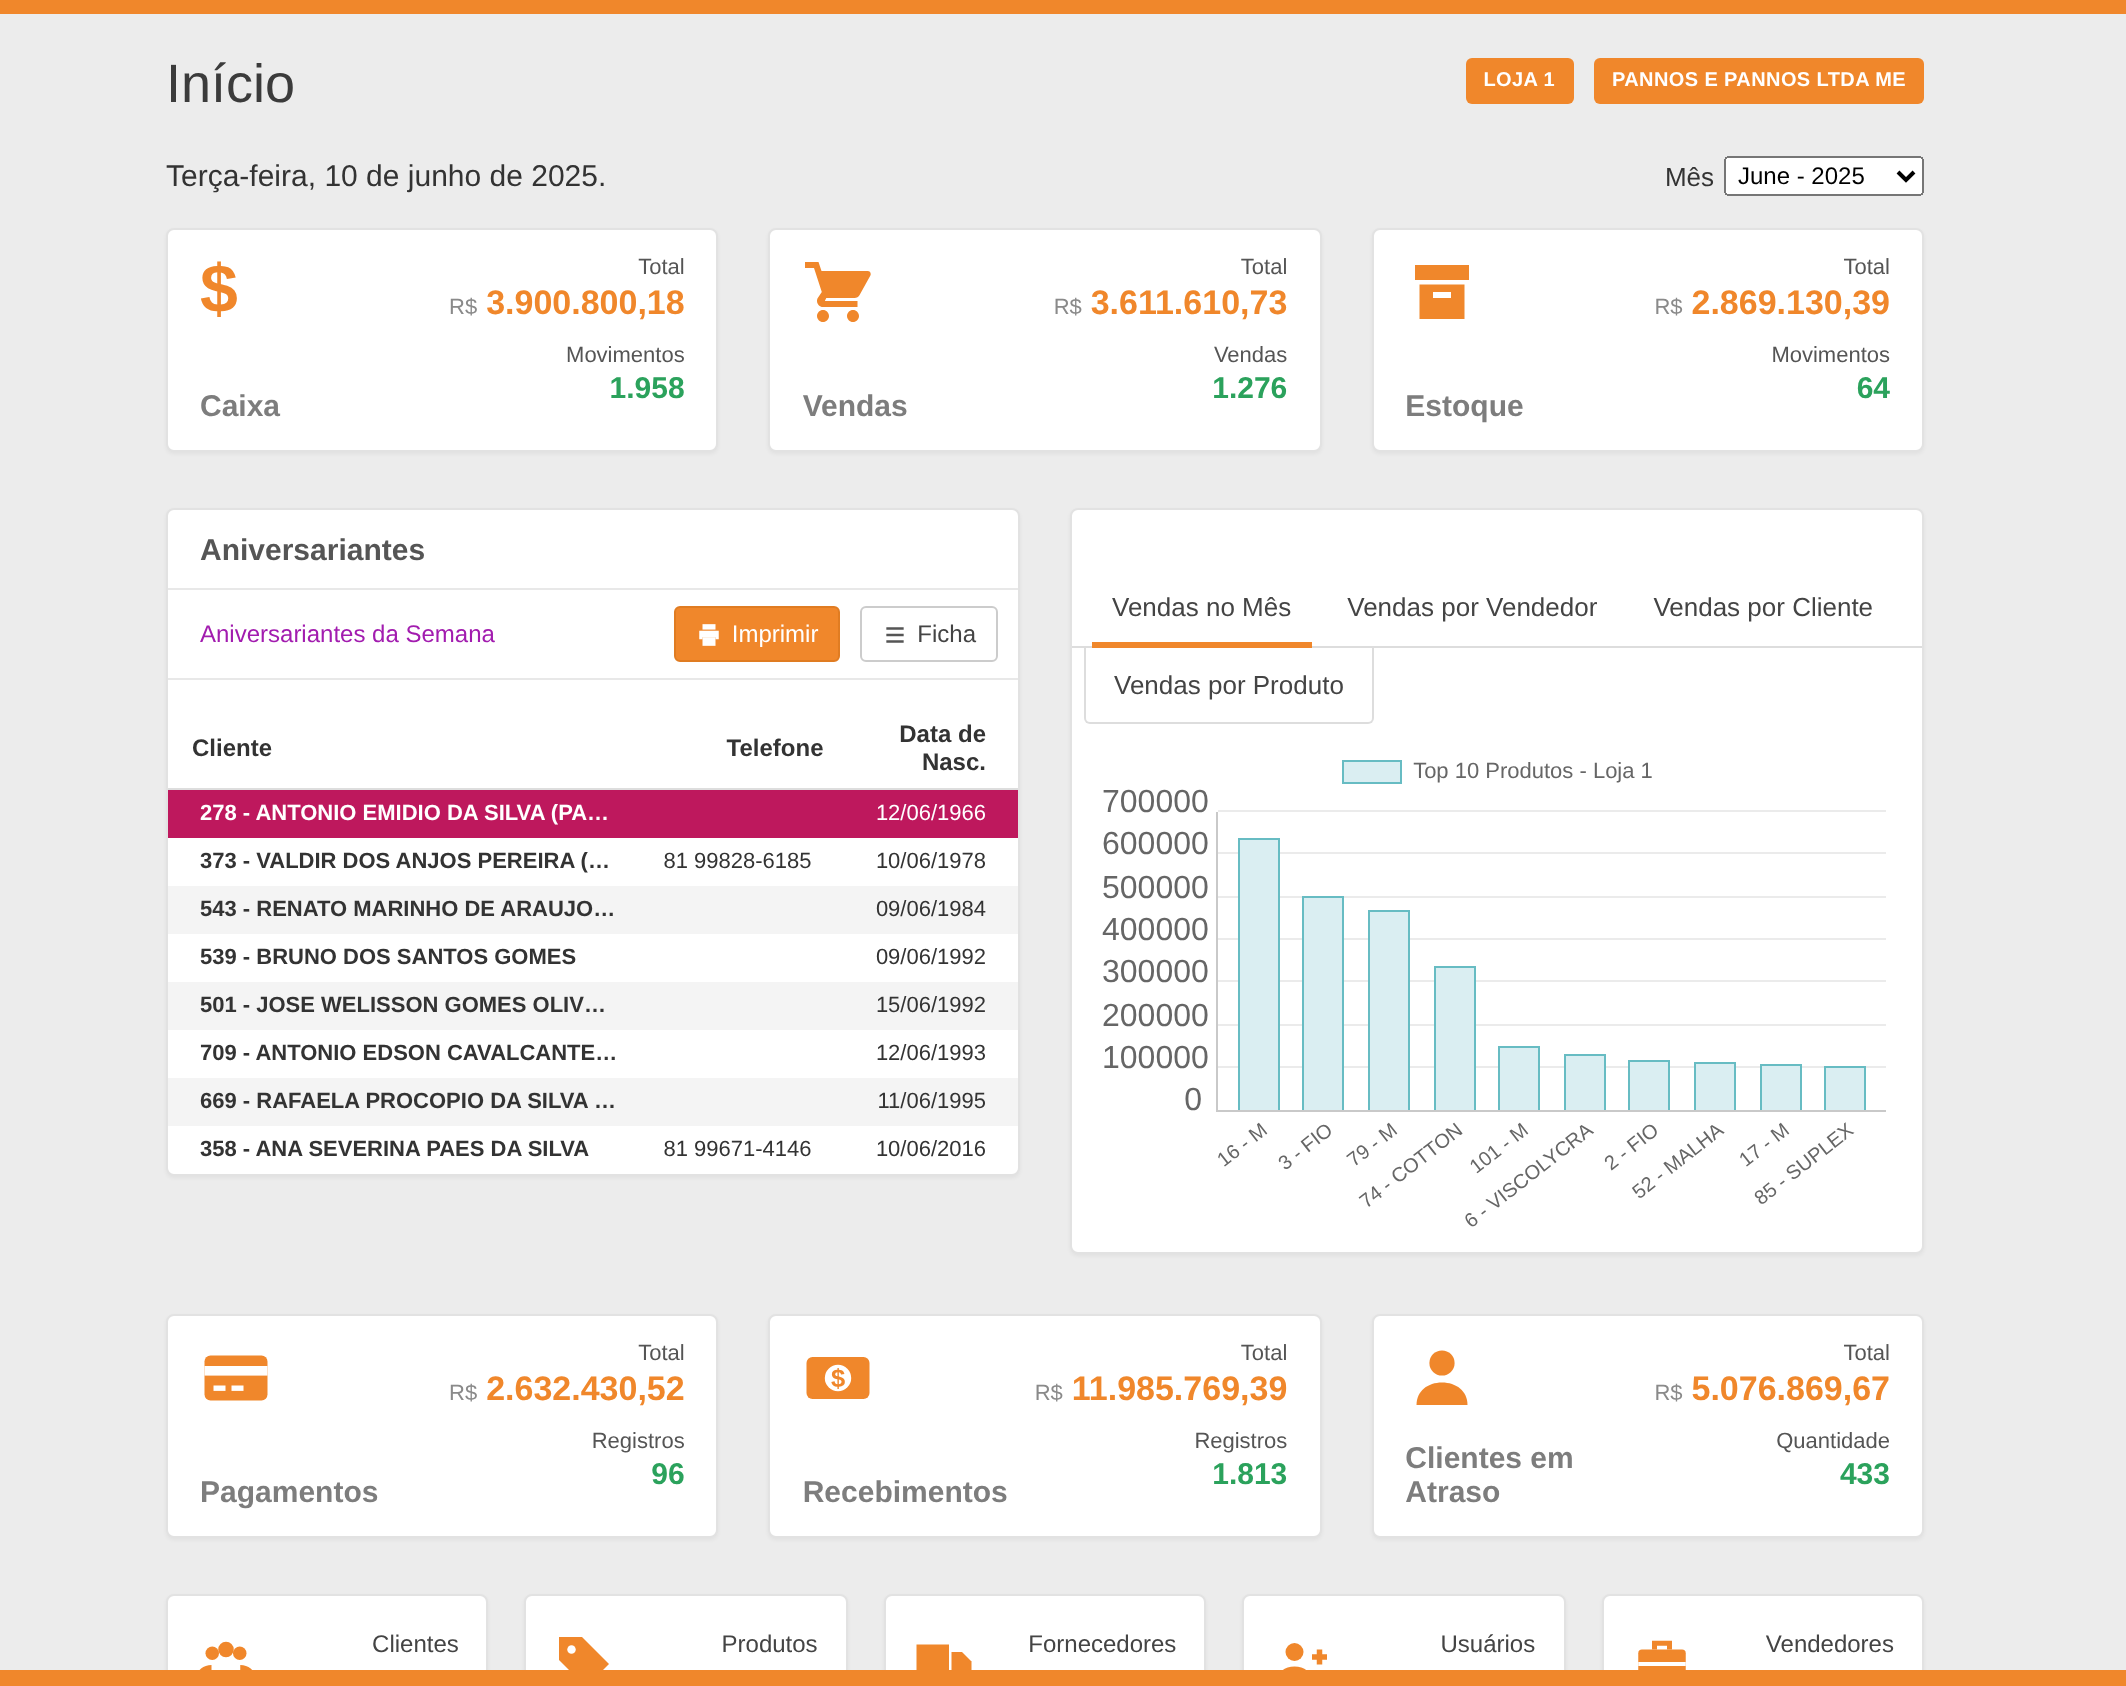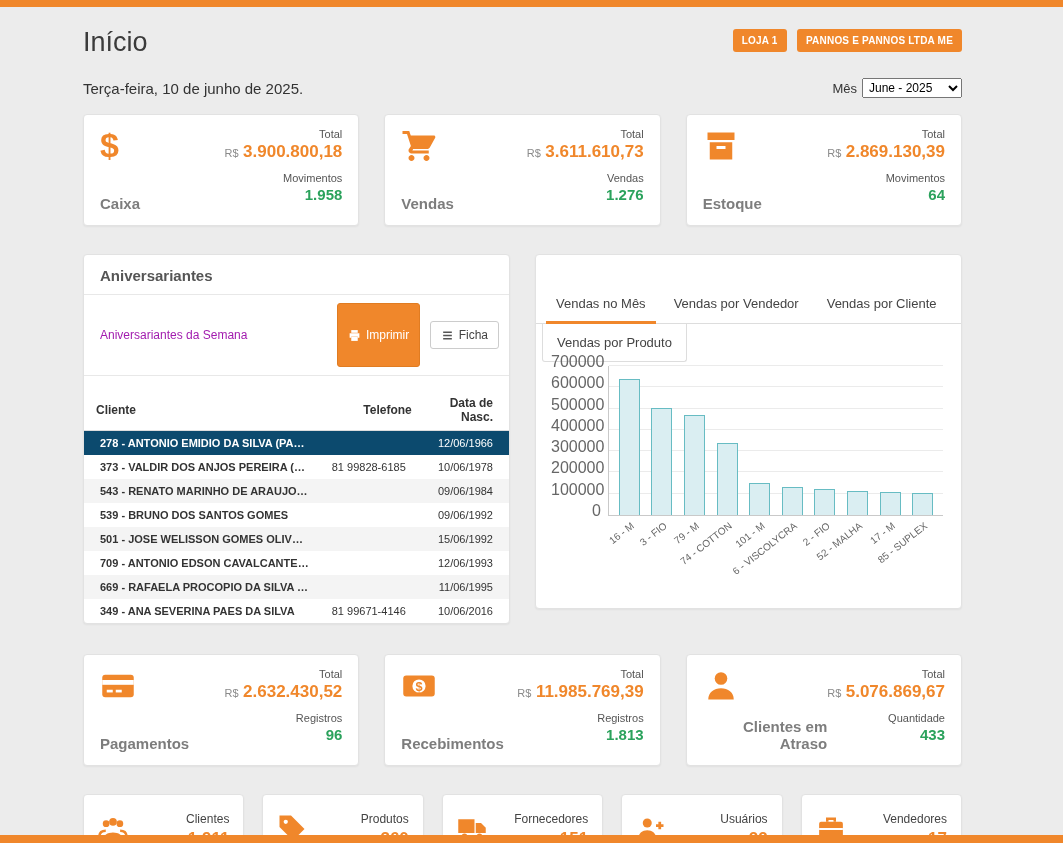--- a/index.html
+++ b/index.html
@@ -28,54 +28,54 @@
   .month-wrap { font-size:13px; color:#333; display:flex; align-items:center; gap:5px; }
   .month-wrap select { font-size:12px; padding:1px 2px; width:100px; font-family:"Liberation Sans", sans-serif; }
 
   
   .card { background:#fff; border:1px solid #e2e2e2; border-radius:4px; box-shadow:0 1px 2px rgba(0,0,0,.05); }
 
   
   .cards-grid3 { display:grid; grid-template-columns:repeat(3,1fr); gap:25px; margin-bottom:28px; }
   .stat-card { height:112px; padding:13px 16px; display:flex; justify-content:space-between; }
   .stat-left { display:flex; flex-direction:column; justify-content:space-between; }
-  .stat-title { font-size:15px; font-weight:bold; color:#7d7d7d;text-align:right; }
+  .stat-title { font-size:15px; font-weight:bold; color:#7d7d7d; }
   .stat-right { text-align:right; }
   .small-label { font-size:11px; color:#555; }
   .amount { margin:2px 0 10px; white-space:nowrap; }
   .currency { font-size:11px; color:#8a8a8a; }
   .amount-value { font-size:17px; font-weight:bold; color:#f0872b; }
   .count-value { font-size:15px; font-weight:bold; color:#2ba25c; margin-top:2px; }
   .icon svg { width:36px; height:36px; fill:#f0872b; }
   .dollar-glyph { font-size:34px; font-weight:bold; color:#f0872b; line-height:1; }
 
   
   .middle { display:grid; grid-template-columns:427px 427px; gap:25px; margin-bottom:30px; align-items:start; }
 
   
   .bday-card { padding:0; min-height:330px; }
   .bday-title { font-size:15px; font-weight:bold; color:#555; padding:12px 16px 10px; }
   .bday-sub-row { display:flex; justify-content:space-between; align-items:center; border-top:1px solid #e8e8e8; border-bottom:1px solid #e8e8e8; padding:8px 10px 8px 16px; }
   .bday-subtitle { font-size:12px; color:#a21caf; }
-  .btn-print { background:#f0872b; color:#fff; border:1px solid #e07c22; border-radius:3px; font-size:12px; padding:24px 10px; cursor:pointer; display:inline-flex; align-items:center; gap:5px; font-family:"Liberation Sans", sans-serif; }
+  .btn-print { background:#f0872b; color:#fff; border:1px solid #e07c22; border-radius:3px; font-size:12px; padding:6px 10px; cursor:pointer; display:inline-flex; align-items:center; gap:5px; font-family:"Liberation Sans", sans-serif; }
   .btn-print svg { width:13px; height:13px; fill:#fff; }
   .btn-ficha { background:#fff; color:#444; border:1px solid #ccc; border-radius:3px; font-size:12px; padding:6px 10px; cursor:pointer; display:inline-flex; align-items:center; gap:5px; margin-left:5px; font-family:"Liberation Sans", sans-serif; }
   .btn-ficha svg { width:13px; height:13px; stroke:#555; }
   .bday-table { width:100%; border-collapse:collapse; table-layout:fixed; margin-top:14px; }
   .bday-table th { font-size:12px; color:#333; text-align:left; padding:6px 8px; border-bottom:1px solid #ddd; }
   .bday-table th:first-child { padding-left:12px; width:55%; }
   .bday-table th.col-tel { width:24%; text-align:right; }
   .bday-table th.col-data { width:21%; text-align:right; padding-right:16px; }
   .bday-table td { font-size:11px; padding:6px 8px; color:#333; overflow:hidden; white-space:nowrap; text-overflow:ellipsis; }
   .bday-table td.cliente { font-weight:bold; padding-left:16px; }
   .bday-table td.telefone { text-align:center; }
   .bday-table td.data { text-align:right; padding-right:16px; }
   .bday-table tbody tr { cursor:pointer; }
   .bday-table tbody tr:nth-child(odd) { background:#f4f4f4; }
-  .bday-table tbody tr.highlight { background:#0c4a6e;margin-top:27px; }
+  .bday-table tbody tr.highlight { background:#be185d;margin-top:27px; }
   .bday-table tbody tr.highlight td { color:#fff; }
 
   
   .chart-card { min-height:355px; padding-bottom:8px; }
   .tabs-row1 { display:flex; border-bottom:1px solid #ddd; padding:0 6px;margin-top:29px; }
   .tab { font-size:13px; color:#444; padding:12px 14px; cursor:pointer; position:relative; white-space:nowrap; }
   .tab-underlined::after { content:""; position:absolute; left:4px; right:4px; bottom:-1px; height:3px; background:#f0872b; }
   .tabs-row2 { padding:0 6px; }
   .active-tab { display:inline-block; border:1px solid #ddd; border-top:none; border-radius:0 0 3px 3px; padding:11px 14px; }
   .legend { text-align:center; font-size:11px; color:#666; margin:18px 0 14px; }
@@ -233,38 +233,41 @@
             <td class="cliente">709 - ANTONIO EDSON CAVALCANTE D…</td>
             <td class="telefone"></td>
             <td class="data">12/06/1993</td>
           </tr>
           <tr>
             <td class="cliente">669 - RAFAELA PROCOPIO DA SILVA CA…</td>
             <td class="telefone"></td>
             <td class="data">11/06/1995</td>
           </tr>
           <tr>
-            <td class="cliente">349 - ANA SEVERINA PAES DA SILVA</td>
+            <td class="cliente">358 - ANA SEVERINA PAES DA SILVA</td>
             <td class="telefone">81 99671-4146</td>
             <td class="data">10/06/2016</td>
           </tr>
         </tbody>
       </table>
     </div>
 
     <div class="card chart-card">
       <div class="tabs-row1">
         <div class="tab tab-underlined">Vendas no Mês</div>
         <div class="tab">Vendas por Vendedor</div>
         <div class="tab">Vendas por Cliente</div>
       </div>
       <div class="tabs-row2">
         <div class="tab active-tab">Vendas por Produto</div>
       </div>
       <div class="chart-area">
+        <div class="legend">
+          <span class="legend-swatch"></span><span class="legend-label">Top 10 Produtos - Loja 1</span>
+        </div>
         <div class="plot" id="chart-plot">
             <div class="ytick" style="bottom: calc(0% - 5px);">0</div>
             <div class="gridline" style="bottom: 14.2857%;"></div>
             <div class="ytick" style="bottom: calc(14.2857% - 5px);">100000</div>
             <div class="gridline" style="bottom: 28.5714%;"></div>
             <div class="ytick" style="bottom: calc(28.5714% - 5px);">200000</div>
             <div class="gridline" style="bottom: 42.8571%;"></div>
             <div class="ytick" style="bottom: calc(42.8571% - 5px);">300000</div>
             <div class="gridline" style="bottom: 57.1429%;"></div>
             <div class="ytick" style="bottom: calc(57.1429% - 5px);">400000</div>

